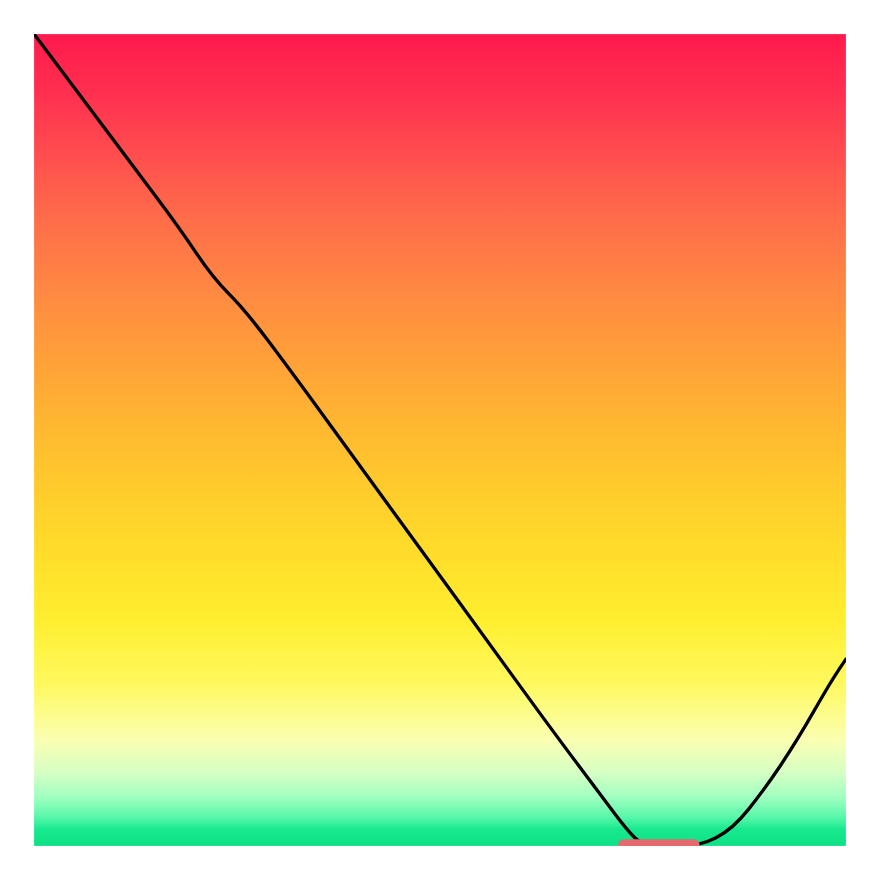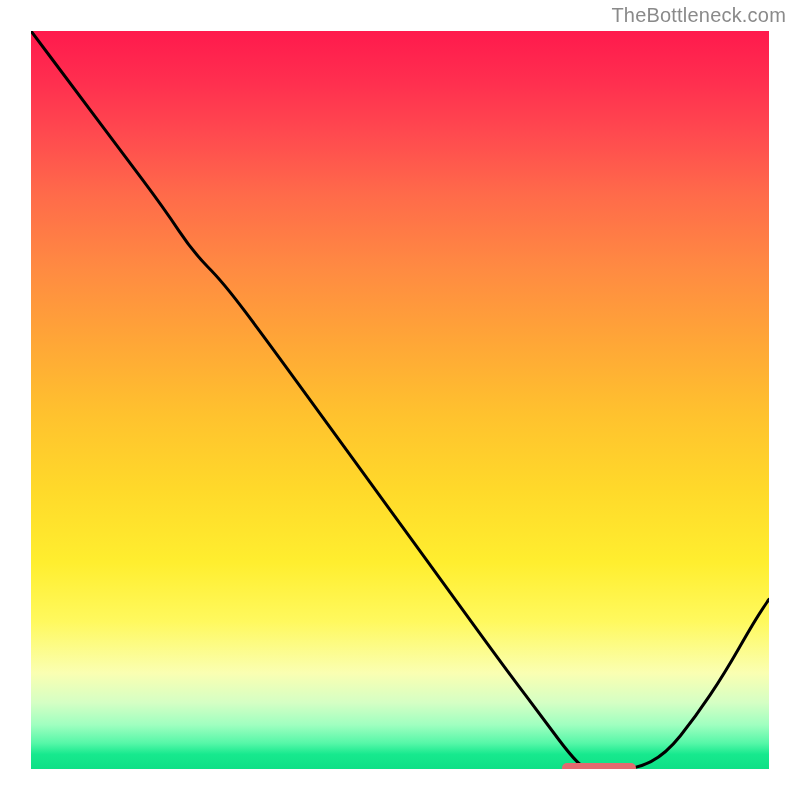--- a/index.html
+++ b/index.html
@@ -52,21 +52,20 @@
   .marker {
     position: absolute;
     height: 10px;
     background: #e46a6f;
     border-radius: 5px;
   }
 </style>
 </head>
 <body>
 <div class="wrap">
-  <div class="attribution">TheBottleneck.com</div>
   <div class="plot">
     <div class="gradient"></div>
     <svg class="curve-svg" viewBox="0 0 738 738" preserveAspectRatio="none">
       <path id="curve-path" fill="none" stroke="#000000" stroke-width="3" stroke-linejoin="round" stroke-linecap="round" d="M 0.0 0.0 Q 0.0 0.0 22.1 29.5 Q 44.3 59.0 66.4 88.6 Q 88.6 118.1 110.7 147.6 Q 132.8 177.1 147.6 199.3 Q 162.4 221.4 177.1 236.2 Q 191.9 250.9 214.0 280.4 Q 236.2 310.0 265.7 350.6 Q 295.2 391.1 324.7 431.7 Q 354.2 472.3 383.8 512.9 Q 413.3 553.5 442.8 594.1 Q 472.3 634.7 494.5 664.2 Q 516.6 693.7 527.7 708.5 Q 538.7 723.2 546.1 730.6 Q 553.5 738.0 564.6 738.0 Q 575.6 738.0 590.4 738.0 Q 605.2 738.0 619.9 730.6 Q 634.7 723.2 649.4 704.8 Q 664.2 686.3 679.0 664.2 Q 693.7 642.1 708.5 616.2 Q 723.2 590.4 730.6 579.3 T 738.0 568.3"></path>
     </svg>
     <div id="marker" class="marker" style="left: 531.4px; width: 73.8px; top: 731.5px; background: rgb(228, 106, 111);"></div>
   </div>
 </div>
 
 </body></html>

